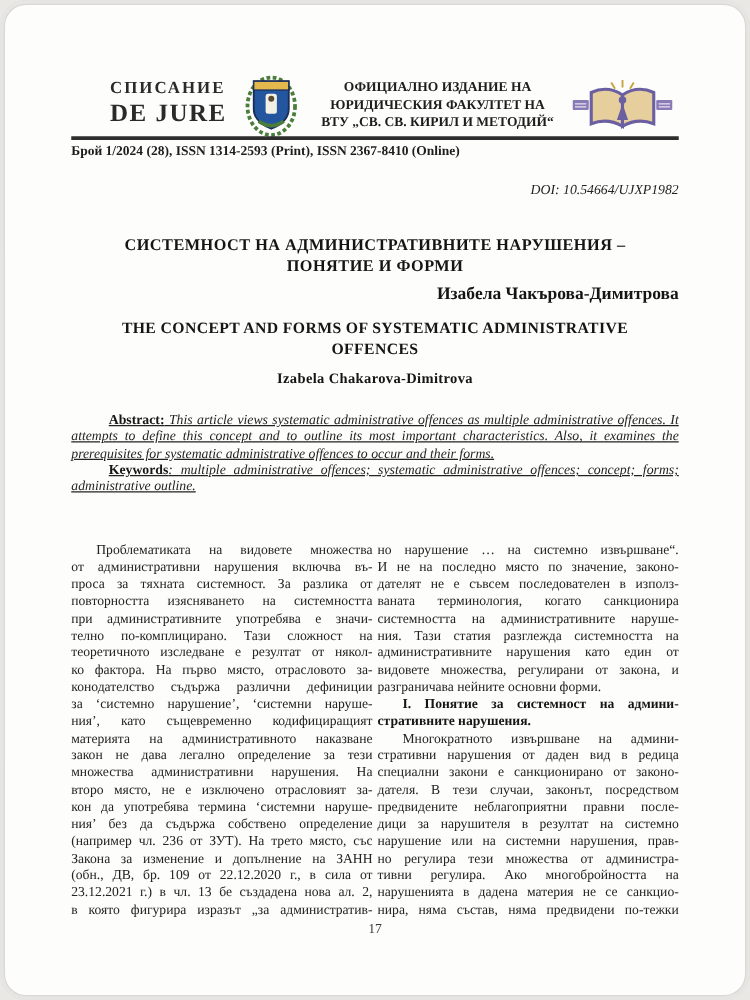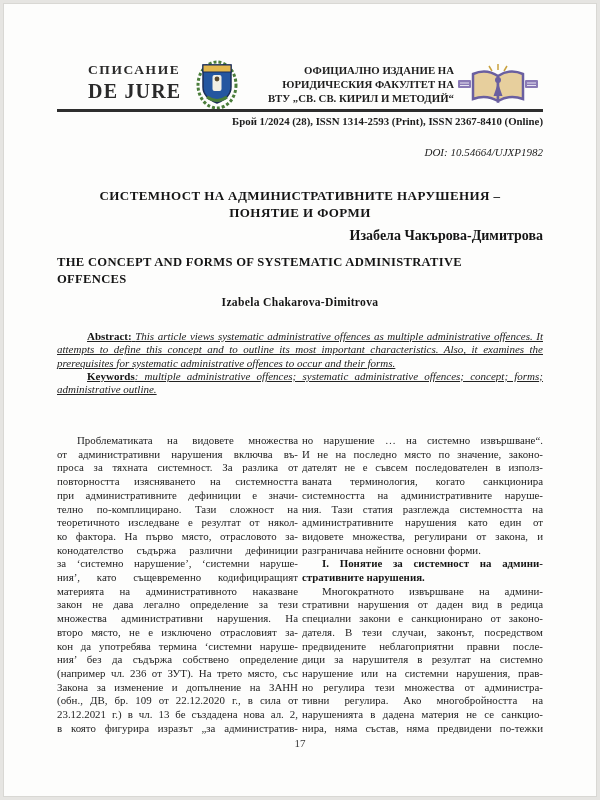--- a/index.html
+++ b/index.html
@@ -1,40 +1,40 @@
 <!DOCTYPE html>
 <html><head>
 <meta charset="utf-8">
 <style>
   html,body{margin:0;padding:0;background:#e9e8e5;}
   .page{
     position:relative;width:600px;height:800px;margin:0 auto;
     background:#fdfdfc;
     box-shadow:inset 0 0 0 3px #e6e5e2, inset 0 0 0 4px #d9d8d4;
     font-family:"Liberation Serif","DejaVu Serif",serif;
-    color:#222;overflow:hidden;
+    color:#222;overflow:hidden;border-radius:21px;
   }
   
   .brand{position:absolute;left:88px;top:62px;color:#2a2a2a;}
   .brand .b1{font-size:13.5px;font-weight:bold;letter-spacing:1.6px;}
   .brand .b2{font-size:20px;font-weight:bold;letter-spacing:1.2px;margin-top:2px;}
   .crest{position:absolute;left:196px;top:58px;width:42px;height:52px;}
-  .pub{position:absolute;left:246px;top:64px;width:208px;text-align:right;
+  .pub{position:absolute;left:246px;top:64px;width:208px;text-align:center;
        font-weight:bold;font-size:10.8px;line-height:13.8px;color:#1d1d1d;}
   .faclogo{position:absolute;left:458px;top:62px;width:80px;height:44px;}
   .hrule{position:absolute;left:57px;top:109px;width:486px;height:2.5px;background:#2e2e2e;}
-  .issue{position:absolute;left:57px;top:115px;width:486px;text-align:right;
+  .issue{position:absolute;left:57px;top:115px;width:486px;text-align:left;
          font-weight:bold;font-size:10.8px;color:#1d1d1d;}
   
   .doi{position:absolute;right:57px;top:146px;font-style:italic;font-size:11px;color:#222;}
   .title{position:absolute;left:57px;top:188px;width:486px;text-align:center;
          font-weight:bold;font-size:13px;line-height:16.5px;letter-spacing:0.4px;color:#151515;}
   .author-bg{position:absolute;left:57px;top:228px;width:486px;text-align:right;
          font-weight:bold;font-size:14px;color:#151515;}
-  .title-en{position:absolute;left:57px;top:254px;width:486px;
+  .title-en{position:absolute;left:57px;top:254px;width:486px;text-align:center;
          font-weight:bold;font-size:12.6px;line-height:16.5px;letter-spacing:0.3px;color:#151515;}
   .author-en{position:absolute;left:57px;top:296px;width:486px;text-align:center;
          font-weight:bold;font-size:11.6px;letter-spacing:0.3px;color:#151515;}
   .abstract{position:absolute;left:57px;top:330px;width:486px;font-size:11px;
          line-height:13.3px;text-align:justify;color:#222;}
   .abstract p{margin:0;text-indent:30px;font-style:italic;text-decoration:underline;}
   .abstract b{font-style:normal;color:#161616;}
   
   .bodycol{position:absolute;top:434px;width:241px;font-size:10.9px;line-height:13.7px;color:#232323;}
   .col-left{left:57px;}
@@ -104,21 +104,21 @@
   <div class="abstract">
     <p><b>Abstract:</b> <span>This article views systematic administrative offences as multiple administrative offences. It attempts to define this concept and to outline its most important characteristics. Also, it examines the prerequisites for systematic administrative offences to occur and their forms.</span></p>
     <p><b>Keywords</b><span>: multiple administrative offences; systematic administrative offences; concept; forms; administrative outline.</span></p>
   </div>
 
   <div class="bodycol col-left">
       <div class="bline ind">Проблематиката на видовете множества</div>
       <div class="bline">от административни нарушения включва въ-</div>
       <div class="bline">проса за тяхната системност. За разлика от</div>
       <div class="bline">повторността изясняването на системността</div>
-      <div class="bline">при административните дефиниции е значи-</div>
+      <div class="bline">при административните употребява е значи-</div>
       <div class="bline">телно по-комплицирано. Тази сложност на</div>
       <div class="bline">теоретичното изследване е резултат от някол-</div>
       <div class="bline">ко фактора. На първо място, отрасловото за-</div>
       <div class="bline">конодателство съдържа различни дефиниции</div>
       <div class="bline">за ‘системно нарушение’, ‘системни наруше-</div>
       <div class="bline">ния’, като същевременно кодифициращият</div>
       <div class="bline">материята на административното наказване</div>
       <div class="bline">закон не дава легално определение за тези</div>
       <div class="bline">множества административни нарушения. На</div>
       <div class="bline">второ място, не е изключено отрасловият за-</div>

